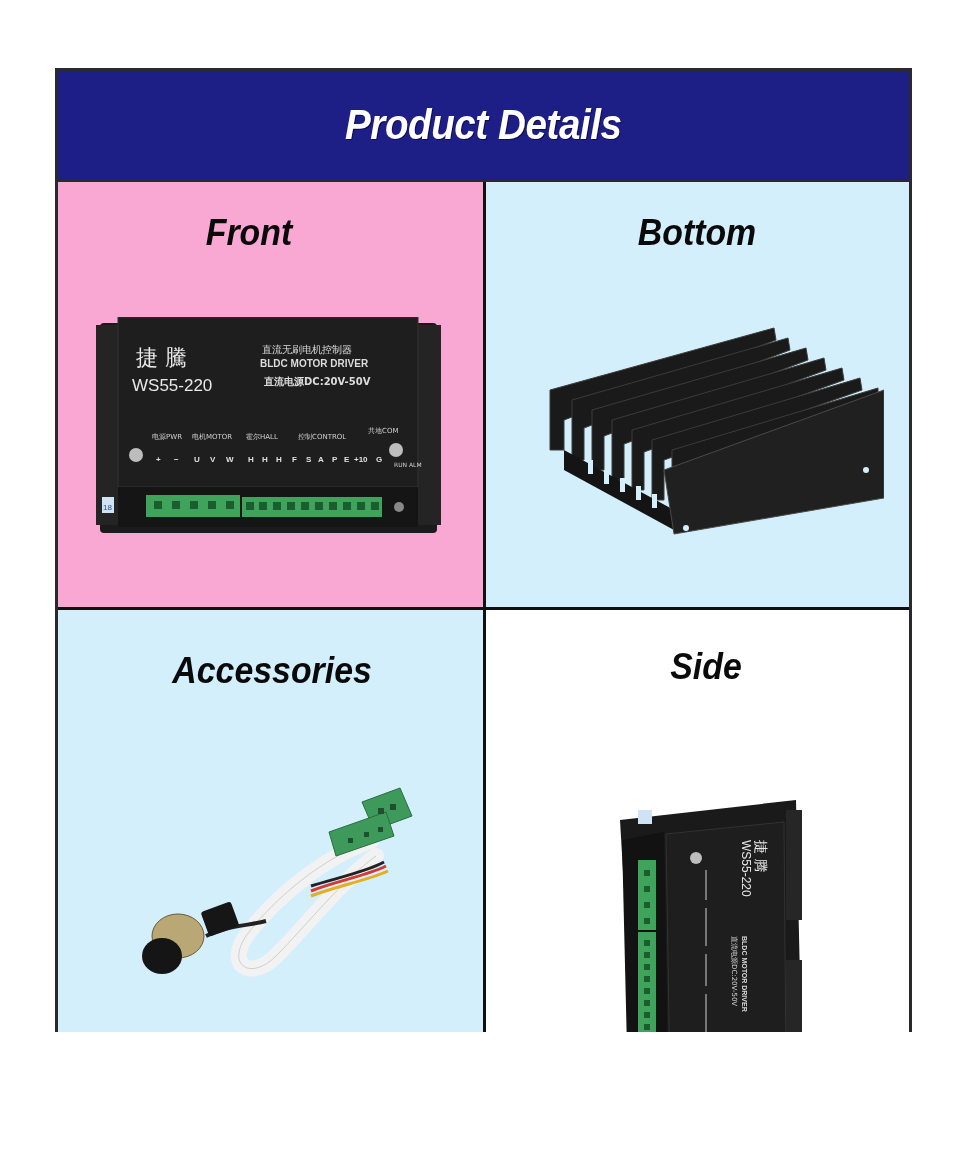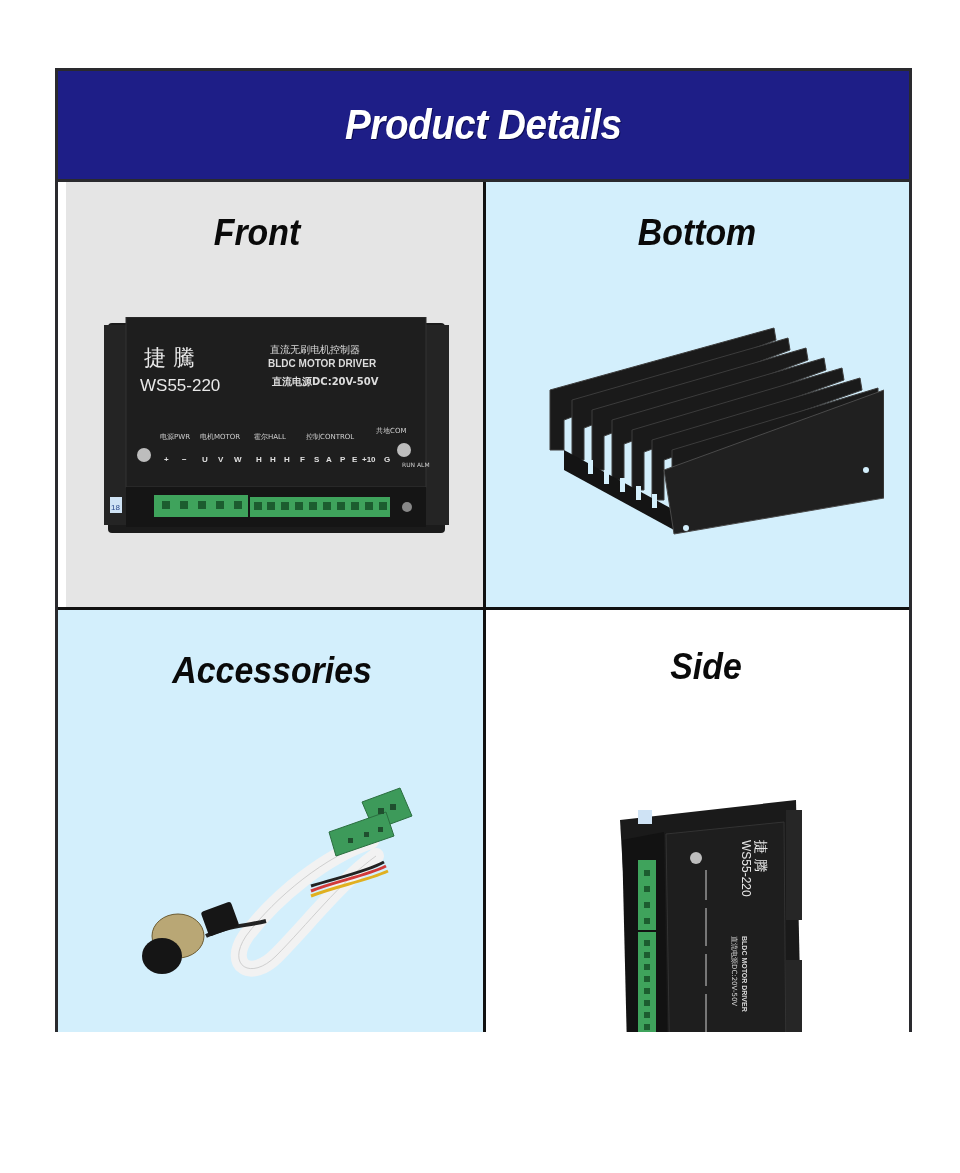--- a/index.html
+++ b/index.html
@@ -1,21 +1,21 @@
 <!DOCTYPE html>
 <html><head>
 <meta charset="utf-8">
 <style>
   html, body { margin:0; padding:0; background:#ffffff; }
   body { width:960px; height:1173px; position:relative; overflow:hidden; font-family:"Liberation Sans", sans-serif; }
   .frame { position:absolute; left:55px; top:68px; width:857px; height:964px; box-sizing:border-box; border:3px solid #2a2a2e; background:#fff; }
   .header { position:absolute; left:0; top:0; width:851px; height:108px; background:#1e1e87; border-bottom:3px solid #2a2a2e; display:flex; align-items:center; justify-content:center; }
   .header-title { color:#fff; font-weight:bold; font-style:italic; font-size:42px; letter-spacing:-0.5px; transform:scaleX(0.92); text-shadow:1px 1px 0 #0b0b50; }
   .cell { position:absolute; box-sizing:border-box; overflow:hidden; }
-  .c-front { left:8px; top:111px; width:425px; height:425px; background:#e5e5e5; }
+  .c-front { left:0; top:111px; width:425px; height:425px; background:#f9a8d4; }
   .c-bottom { left:428px; top:111px; width:423px; height:425px; background:#d3effc;padding-left:36px; }
   .c-acc { left:0; top:539px; width:425px; height:422px; background:#d3effc; }
   .c-side { left:428px; top:539px; width:423px; height:422px; background:#ffffff;text-decoration:underline; }
   .vdiv { position:absolute; left:425px; top:111px; width:3px; height:850px; background:#111; }
   .hdiv { position:absolute; left:0; top:536px; width:851px; height:3px; background:#111; }
   .label { position:absolute; font-weight:bold; font-style:italic; font-size:36px; color:#0a0a0a; transform:scaleX(0.94); white-space:nowrap; }
   .c-front .label { left:145px; top:30px; }
   .c-bottom .label { left:148px; top:30px; }
   .c-acc .label { left:108px; top:40px; }
   .c-side .label { left:182px; top:36px; }

